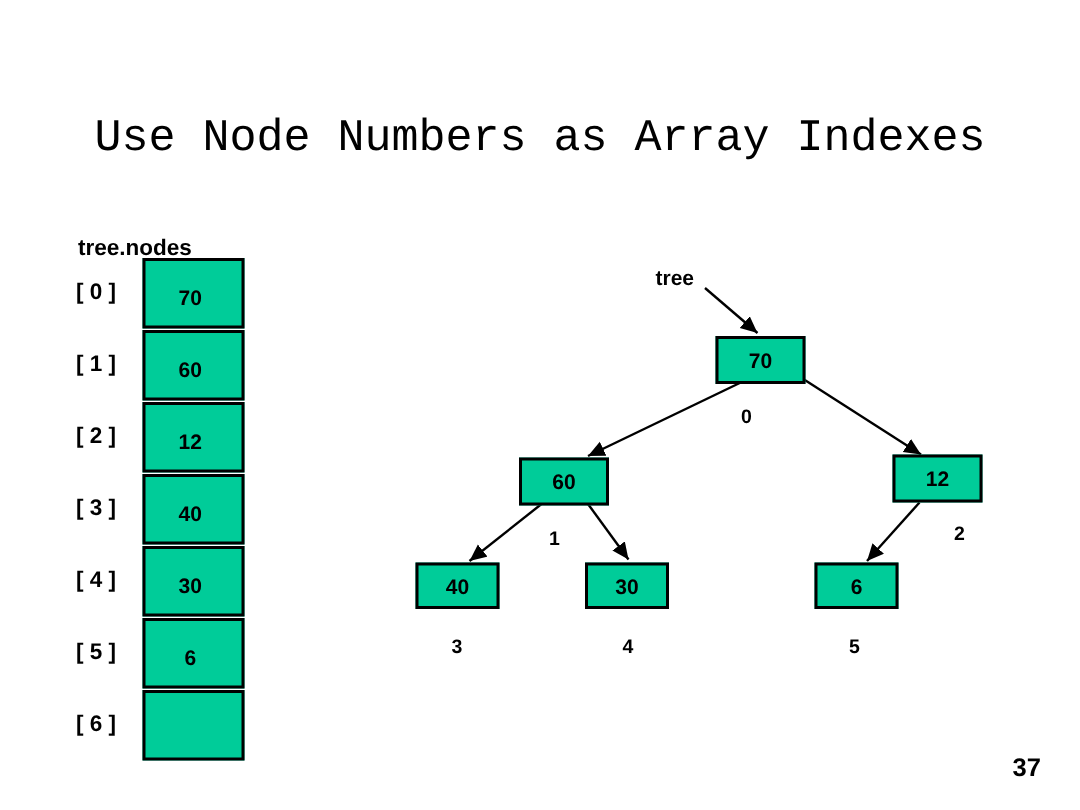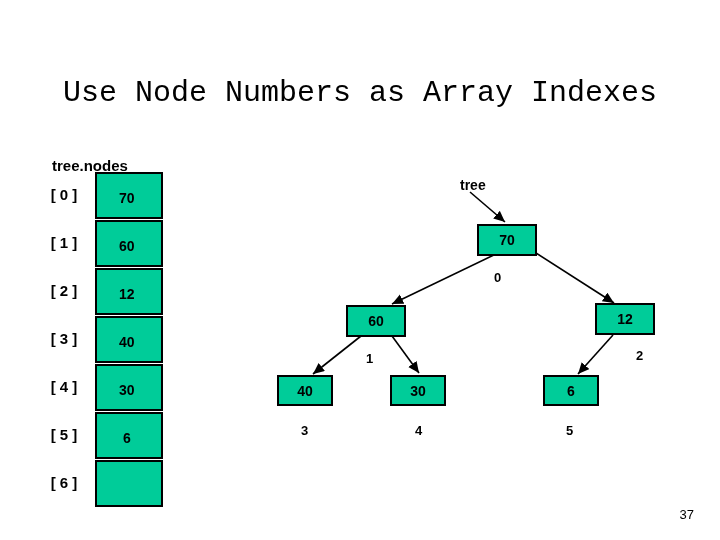--- a/index.html
+++ b/index.html
@@ -86,28 +86,28 @@
     position: absolute;
     font-size: 13px;
     font-weight: bold;
     color: #000000;
   }
   #tree-label {
     position: absolute;
     font-size: 14px;
     font-weight: bold;
     color: #000000;
-    margin-left: 23px;
   }
   #page-num {
     position: absolute;
     right: 26px;
     bottom: 18px;
-    font-size: 13px;
-    color: #000000;
+    font-size: 17px;
+    color: #000000;
+    font-weight: bold;
   }
   svg#edges {
     position: absolute;
     left: 0;
     top: 0;
     width: 720px;
     height: 540px;
     pointer-events: none;
   }
 </style>

